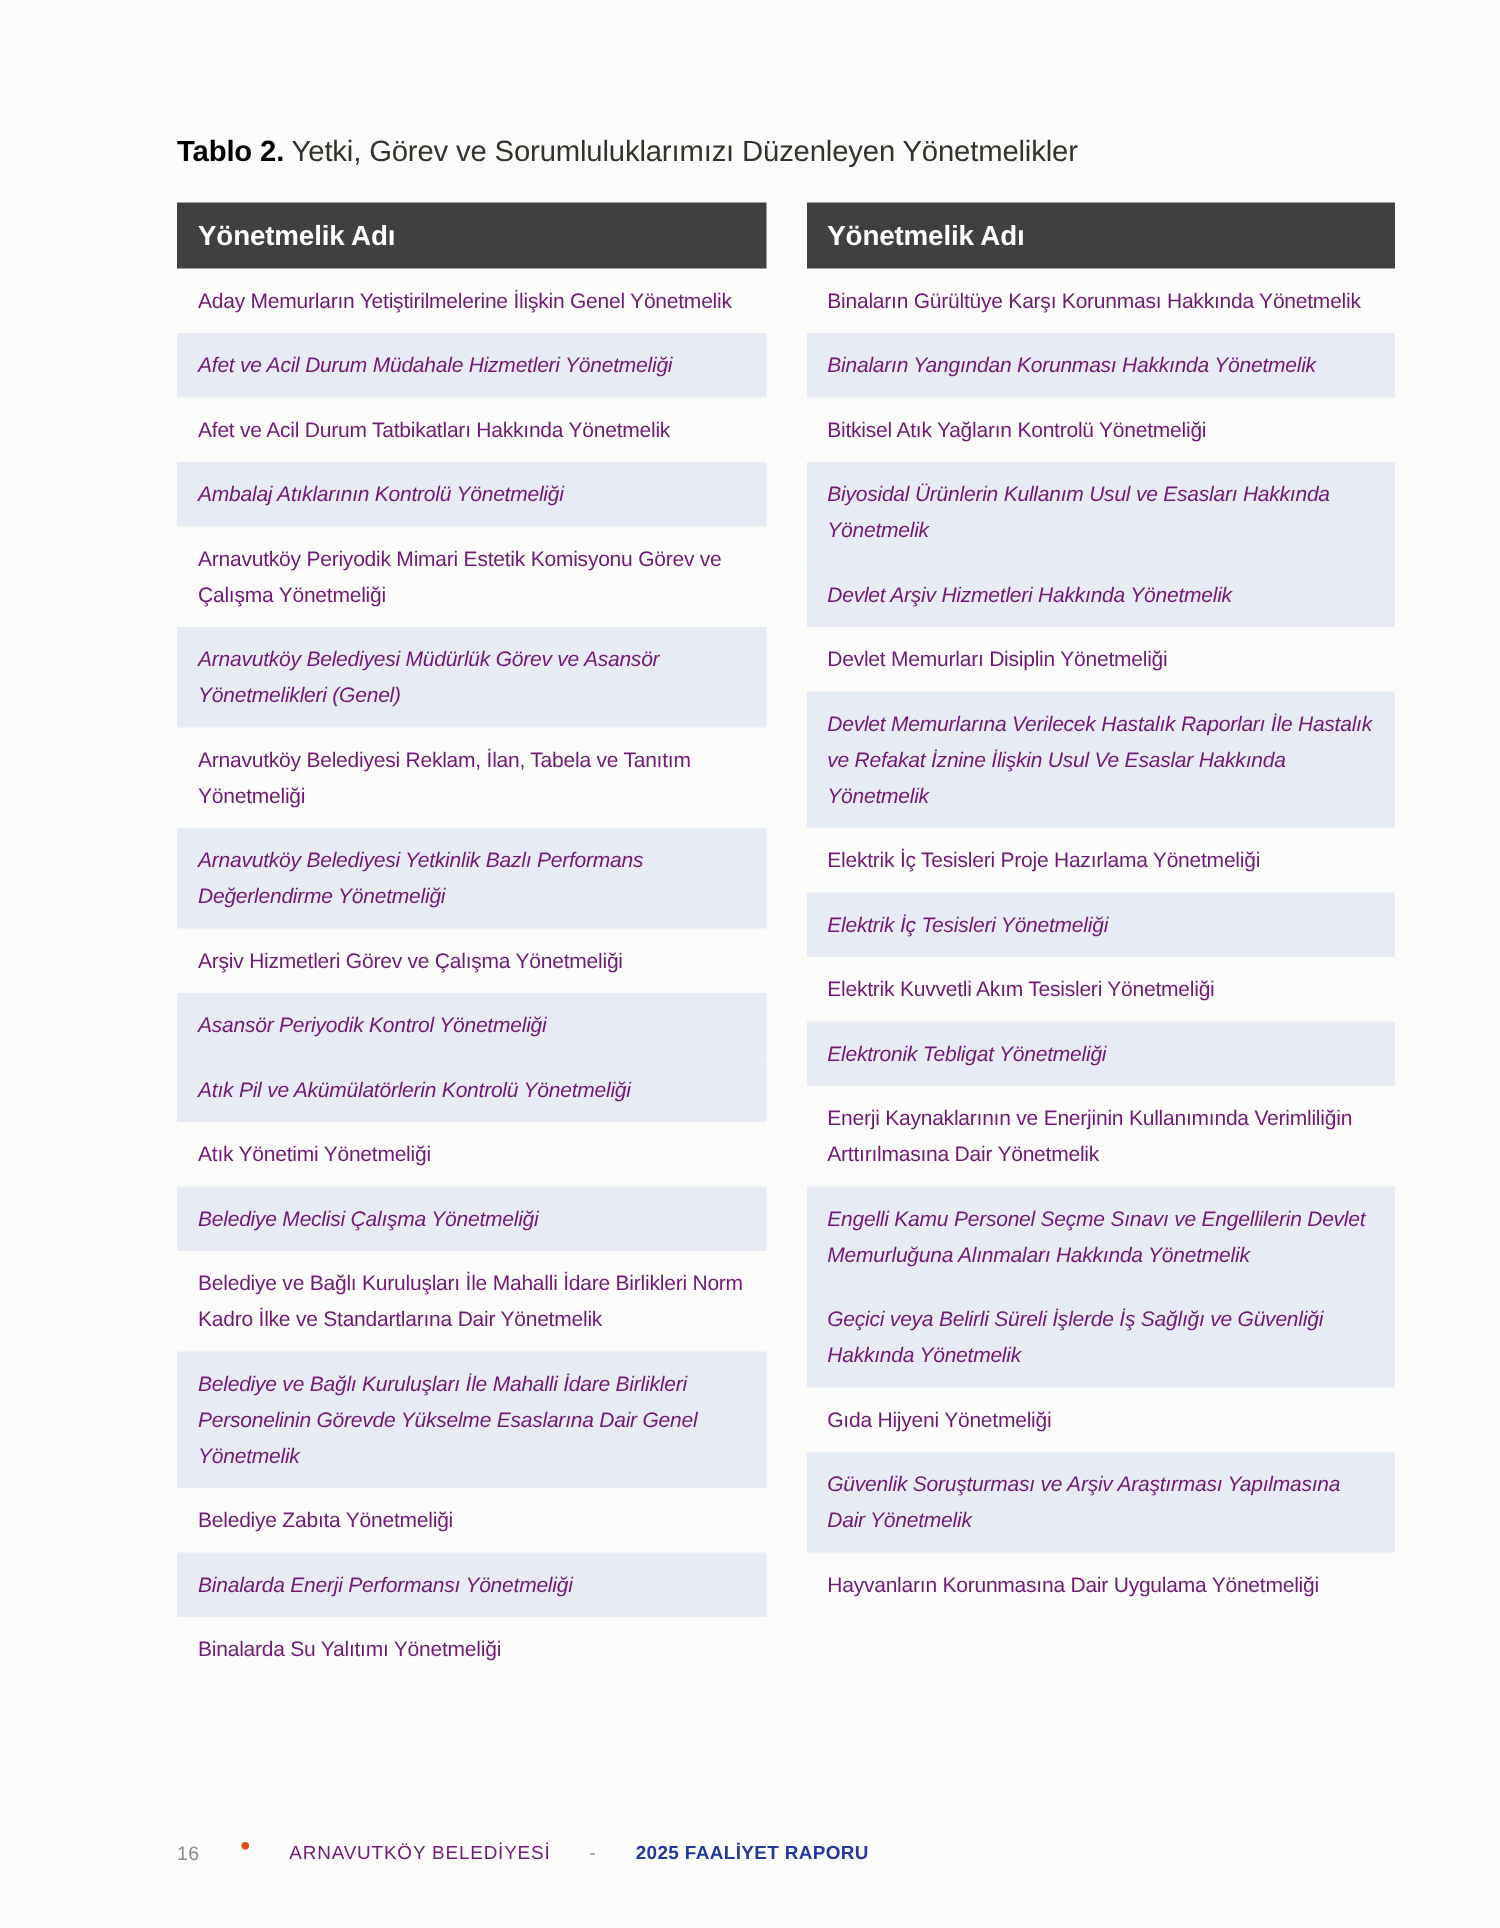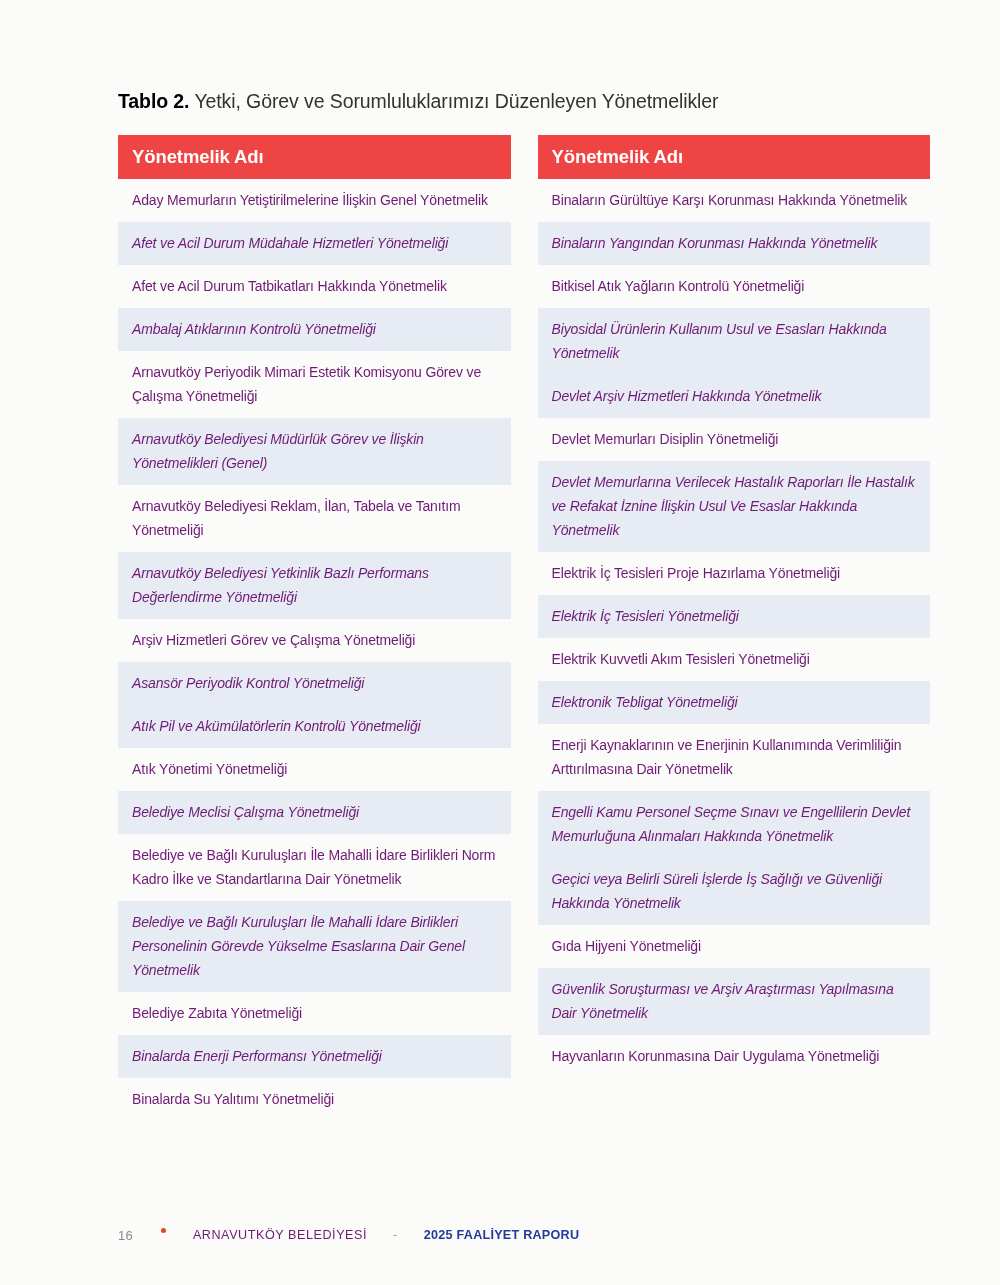--- a/index.html
+++ b/index.html
@@ -57,21 +57,21 @@
     gap: 27px;
     align-items: flex-start;
   }
   .tbl {
     width: 393px;
     display: flex;
     flex-direction: column;
   }
 
   .tbl-head {
-    background: #ef4444;
+    background: #404040;
     color: #ffffff;
     font-size: 18.5px;
     font-weight: bold;
     letter-spacing: -0.1px;
     padding: 12px 14px 13px 14px;
     box-sizing: border-box;
     height: 44px;
     display: flex;
     align-items: center;
   }
@@ -156,21 +156,21 @@
     <div class="tbl">
       <div class="tbl-head">
         <span>Yönetmelik Adı</span>
       </div>
       <div class="tbl-body">
         <div class="row">Aday Memurların Yetiştirilmelerine İlişkin Genel Yönetmelik</div>
         <div class="row alt">Afet ve Acil Durum Müdahale Hizmetleri Yönetmeliği</div>
         <div class="row">Afet ve Acil Durum Tatbikatları Hakkında Yönetmelik</div>
         <div class="row alt">Ambalaj Atıklarının Kontrolü Yönetmeliği</div>
         <div class="row">Arnavutköy Periyodik Mimari Estetik Komisyonu Görev ve Çalışma Yönetmeliği</div>
-        <div class="row alt">Arnavutköy Belediyesi Müdürlük Görev ve İlişkin Yönetmelikleri (Genel)</div>
+        <div class="row alt">Arnavutköy Belediyesi Müdürlük Görev ve Asansör Yönetmelikleri (Genel)</div>
         <div class="row">Arnavutköy Belediyesi Reklam, İlan, Tabela ve Tanıtım Yönetmeliği</div>
         <div class="row alt">Arnavutköy Belediyesi Yetkinlik Bazlı Performans Değerlendirme Yönetmeliği</div>
         <div class="row">Arşiv Hizmetleri Görev ve Çalışma Yönetmeliği</div>
         <div class="row alt">Asansör Periyodik Kontrol Yönetmeliği</div>
         <div class="row alt">Atık Pil ve Akümülatörlerin Kontrolü Yönetmeliği</div>
         <div class="row">Atık Yönetimi Yönetmeliği</div>
         <div class="row alt">Belediye Meclisi Çalışma Yönetmeliği</div>
         <div class="row">Belediye ve Bağlı Kuruluşları İle Mahalli İdare Birlikleri Norm Kadro İlke ve Standartlarına Dair Yönetmelik</div>
         <div class="row alt">Belediye ve Bağlı Kuruluşları İle Mahalli İdare Birlikleri Personelinin Görevde Yükselme Esaslarına Dair Genel Yönetmelik</div>
         <div class="row">Belediye Zabıta Yönetmeliği</div>

